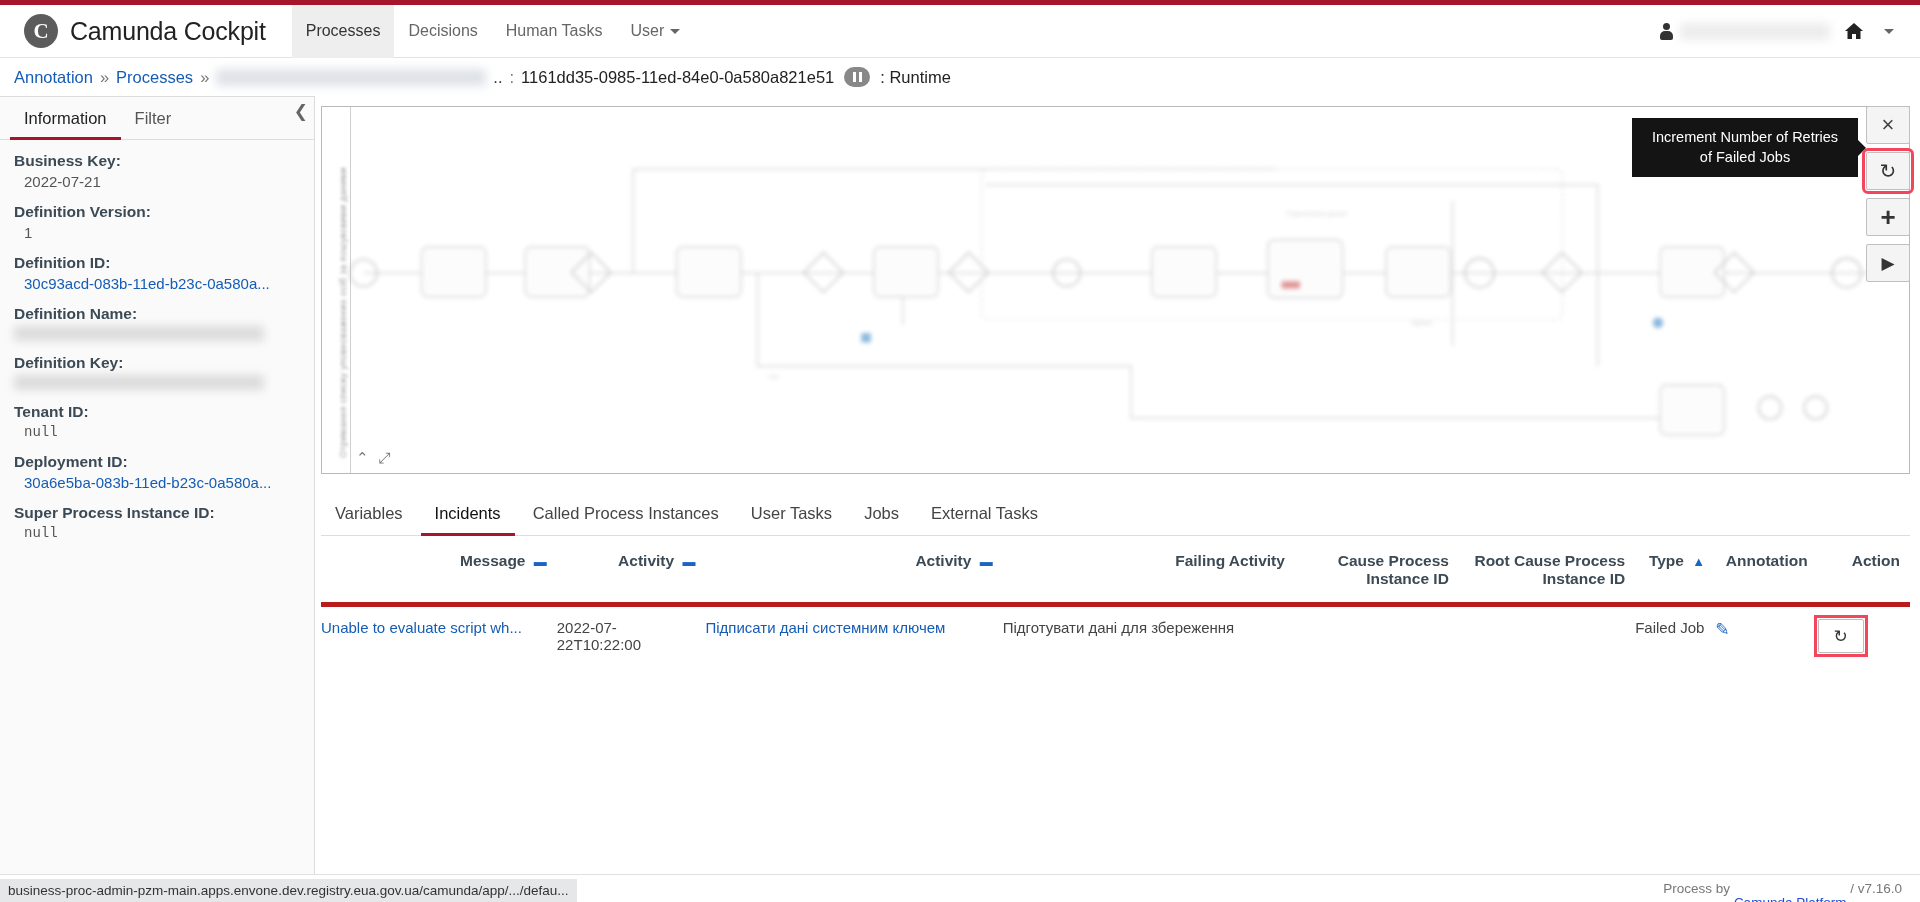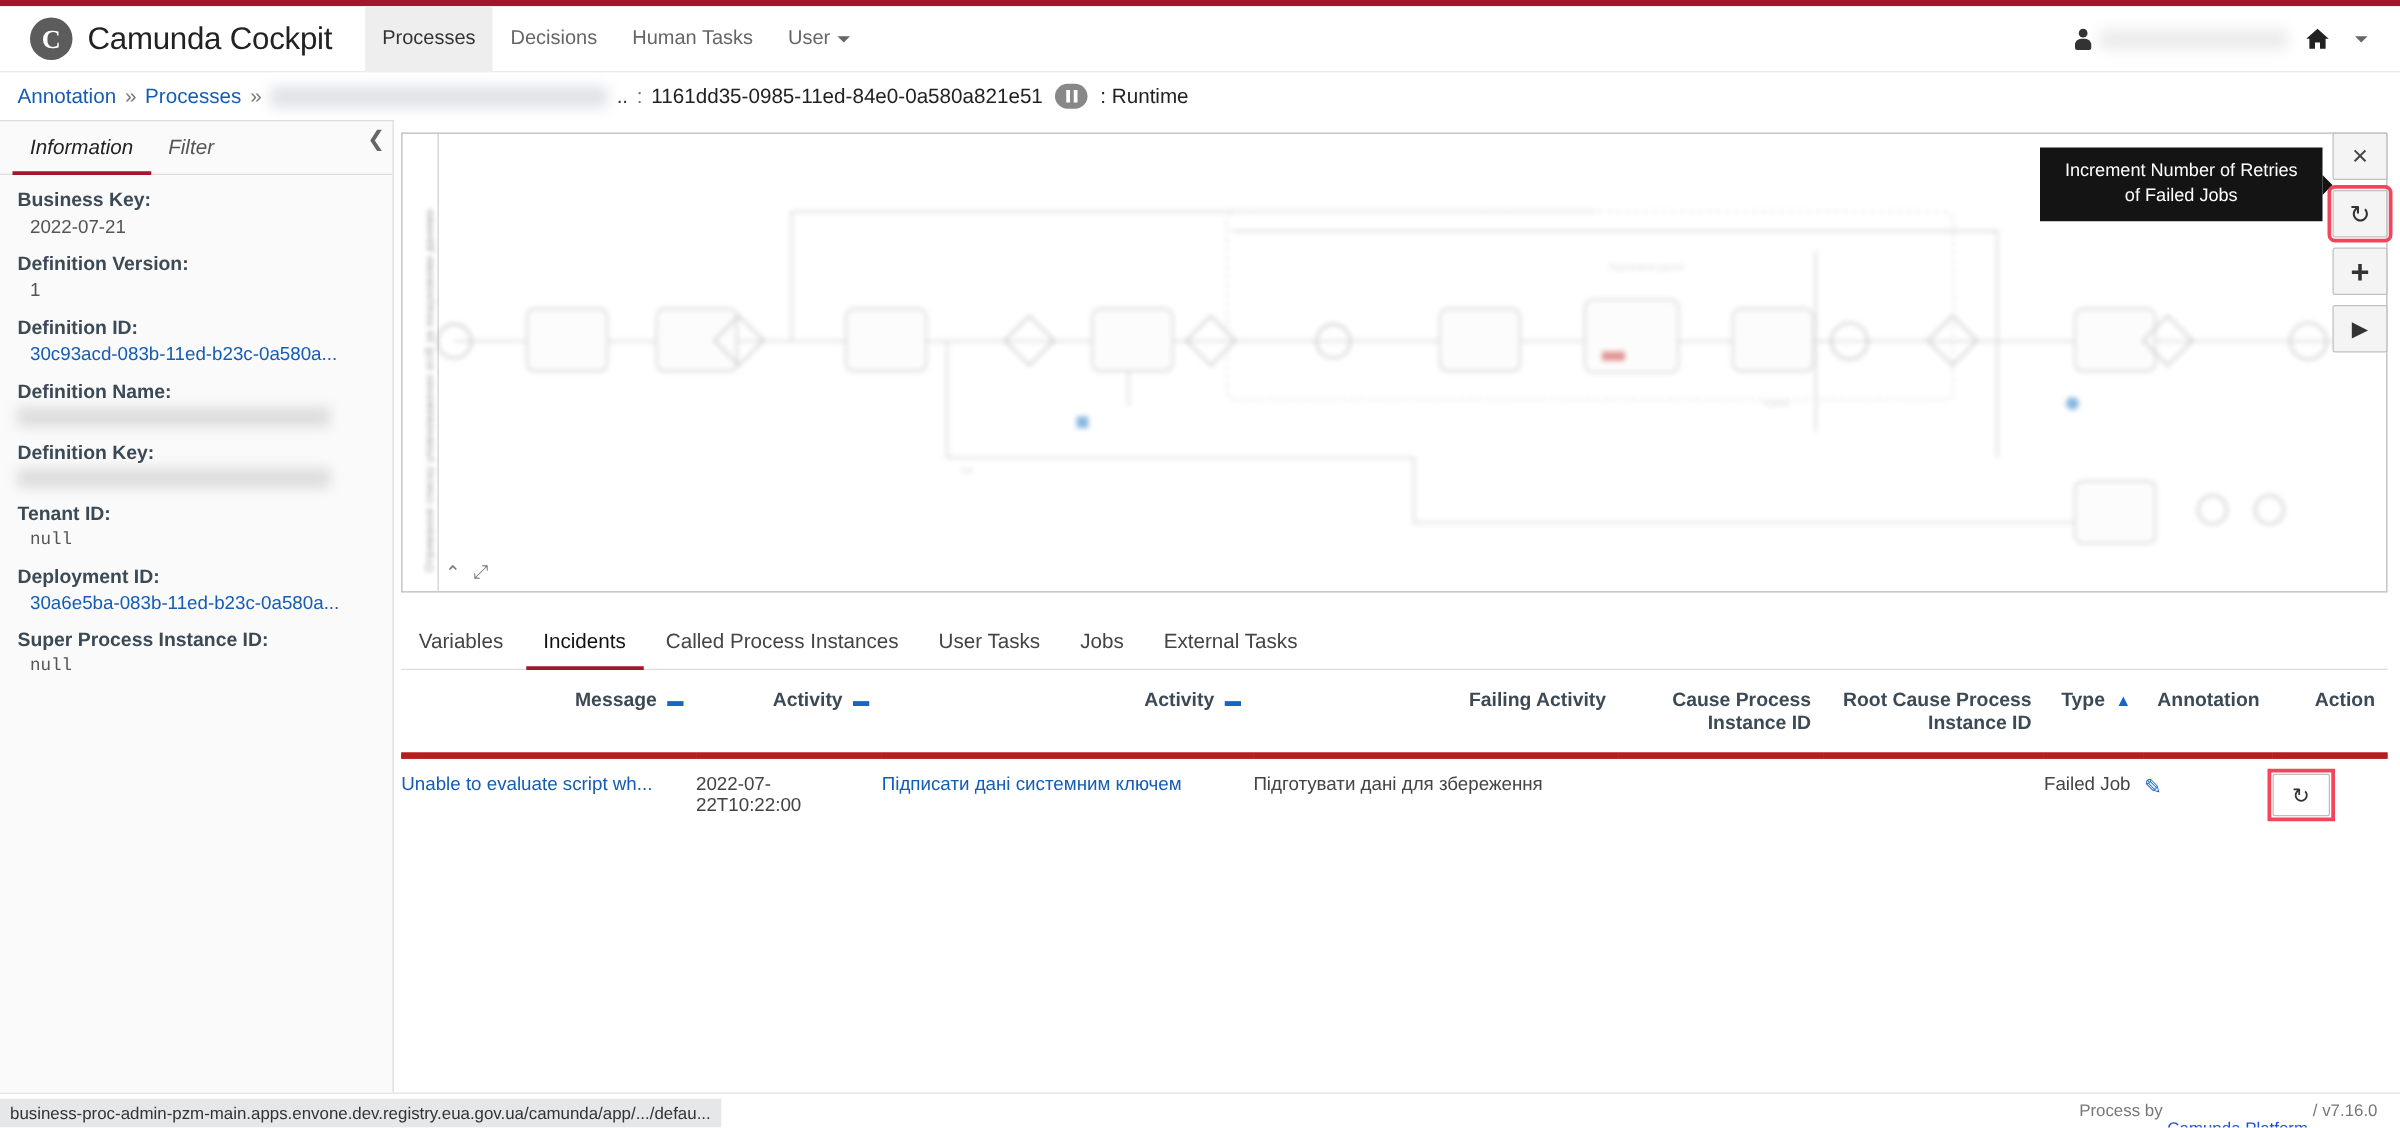--- a/index.html
+++ b/index.html
@@ -87,21 +87,21 @@
   
   .sidebar {
     width: 315px; flex: none; background: #fafafa;
     border-right: 1px solid #dcdcdc; border-top: 1px solid #dcdcdc;
     position: relative; overflow: hidden;
   }
   .collapse-handle {
     position: absolute; right: 6px; top: 6px; color: #666; font-size: 17px;
     cursor: pointer; line-height: 1;
   }
-  .side-tabs { display: flex; border-bottom: 1px solid #ddd; padding-left: 10px; font-style: italic; }
+  .side-tabs { display: flex; border-bottom: 1px solid #ddd; padding-left: 10px; }
   .side-tab {
     padding: 12px 14px 9px; font-size: 16.5px; color: #555; cursor: pointer;
     border-bottom: 3px solid transparent; margin-bottom: -1px;
   }
   .side-tab.active { color: #222; border-bottom-color: #a4162c; }
   .props { padding: 12px 14px 8px; }
   .prop { margin-bottom: 13px; }
   .prop-label { font-weight: bold; font-size: 15.5px; color: #3c4a56; }
   .prop-value { font-size: 15px; color: #555; padding-left: 10px; margin-top: 3px; white-space: nowrap; overflow: hidden; }
   .prop-value.link { color: #155cb5; cursor: pointer; }

